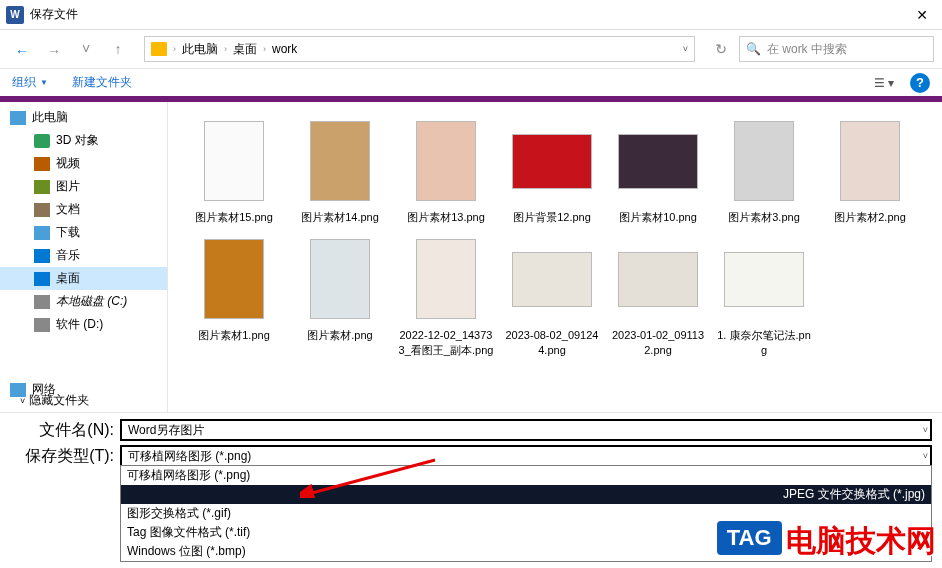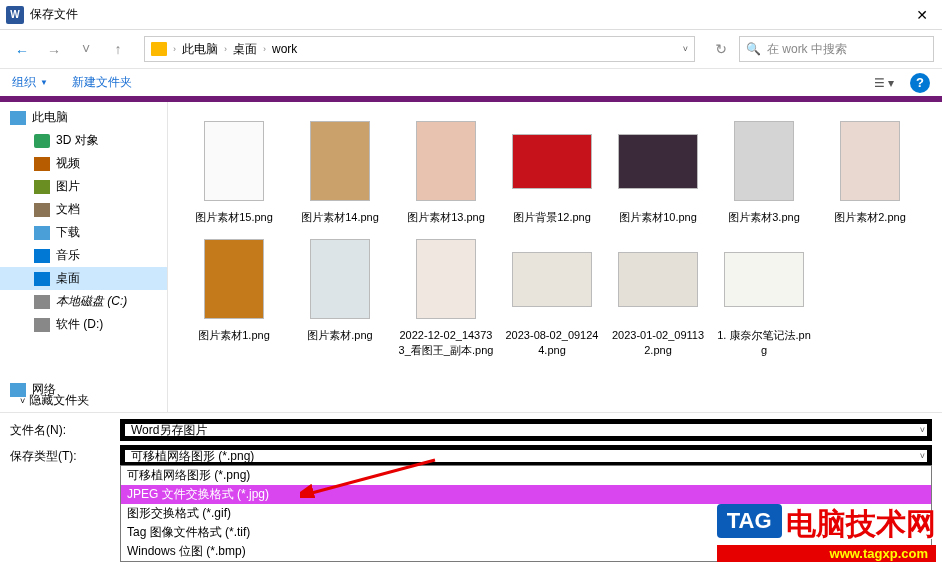--- a/index.html
+++ b/index.html
@@ -38,27 +38,27 @@
 .ic-net { background: #4a9fd8; }
 .content { flex: 1; overflow: auto; padding: 10px 14px; }
 .filegrid { display: flex; flex-wrap: wrap; gap: 2px 2px; }
 .fileitem { width: 104px; display: flex; flex-direction: column; align-items: center; padding: 4px; cursor: pointer; }
 .thumb { width: 80px; height: 90px; display: flex; align-items: center; justify-content: center; margin-bottom: 4px; }
 .thumb .img { width: 60px; height: 80px; background: #ddd; border: 1px solid #bbb; }
 .thumb .img.wide { width: 80px; height: 55px; }
 .fname { font-size: 11px; text-align: center; line-height: 1.3; word-break: break-all; }
 .bottom { border-top: 1px solid #e5e5e5; padding: 6px 10px 0; position: relative; }
 .row { display: flex; align-items: center; margin-bottom: 4px; }
-.row .lbl { width: 110px; padding-right: 6px; font-size: 12px; }
-.row .fld { flex: 1; height: 22px; border: 5px solid #000000; font-size: 12px; padding: 0 6px; display: flex; align-items: center; position: relative; }
+.row .lbl { width: 110px; text-align: right; padding-right: 6px; font-size: 16px; }
+.row .fld { flex: 1; height: 22px; border: 2px solid #000000; font-size: 12px; padding: 0 6px; display: flex; align-items: center; position: relative; }
 .row .fld .dd { position: absolute; right: 2px; font-size: 9px; color: #555; }
 .row .fld.open { background: #fff; }
 .dropdown { position: absolute; left: 120px; right: 10px; top: 52px; border: 1px solid #7a7a7a; background: #fff; z-index: 10; }
 .dropdown .opt { font-size: 12px; padding: 1px 6px; cursor: pointer; }
-.dropdown .opt.sel { background: #d946ef; color: #fff; }
+.dropdown .opt.sel { background: #0f172a; color: #fff; text-align: right; }
 .hide { position: absolute; left: 20px; bottom: 58px; font-size: 12px; display: flex; align-items: center; gap: 4px; cursor: pointer; }
 .arrow { position: absolute; left: 300px; top: 45px; width: 140px; height: 40px; pointer-events: none; z-index: 20; }
 .watermark { position: absolute; right: 6px; bottom: 6px; z-index: 30; }
 .watermark .tag { background: #0a5cb8; color: #fff; font-weight: bold; font-size: 22px; padding: 4px 10px; display: inline-block; border-radius: 4px; }
 .watermark .txt { color: #e60000; font-weight: bold; font-size: 30px; display: inline-block; vertical-align: top; text-shadow: 1px 1px 0 #fff; }
 .watermark .url { color: #ff0; background: #e60000; font-size: 13px; padding: 1px 8px; text-align: right; font-weight: bold; }
 </style>
 </head>
 <body>
 
@@ -270,14 +270,13 @@
       </defs>
     <line x1="135" y1="2" x2="8" y2="36" stroke="#e60000" stroke-width="3" marker-end="url(#ah)"></line>
   </svg>
 </div>
 
 <div class="watermark">
   <div>
     <span class="tag">TAG</span>
     <span class="txt">电脑技术网</span>
   </div>
-  <div class="url">www.tagxp.com</div>
 </div>
 
 </body></html>

